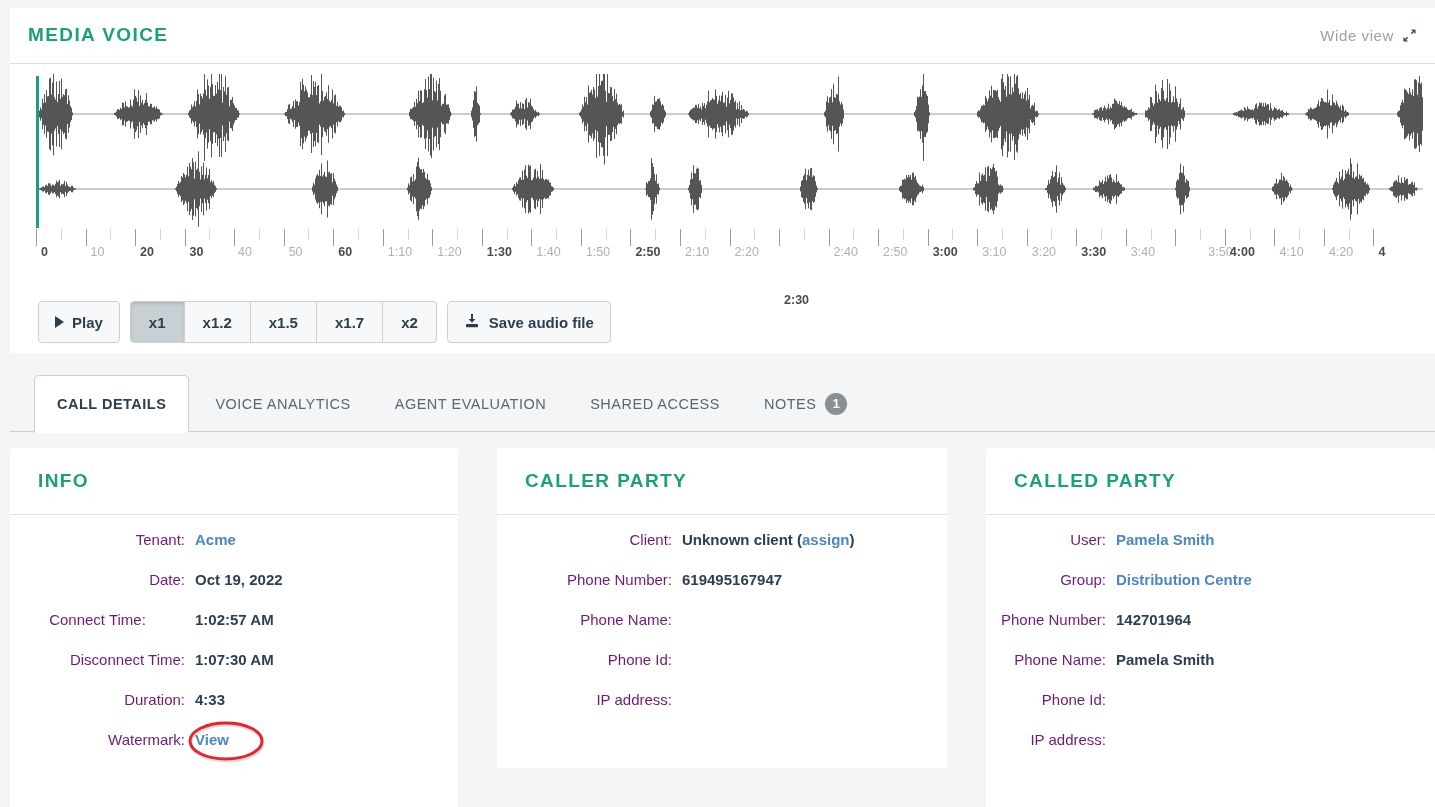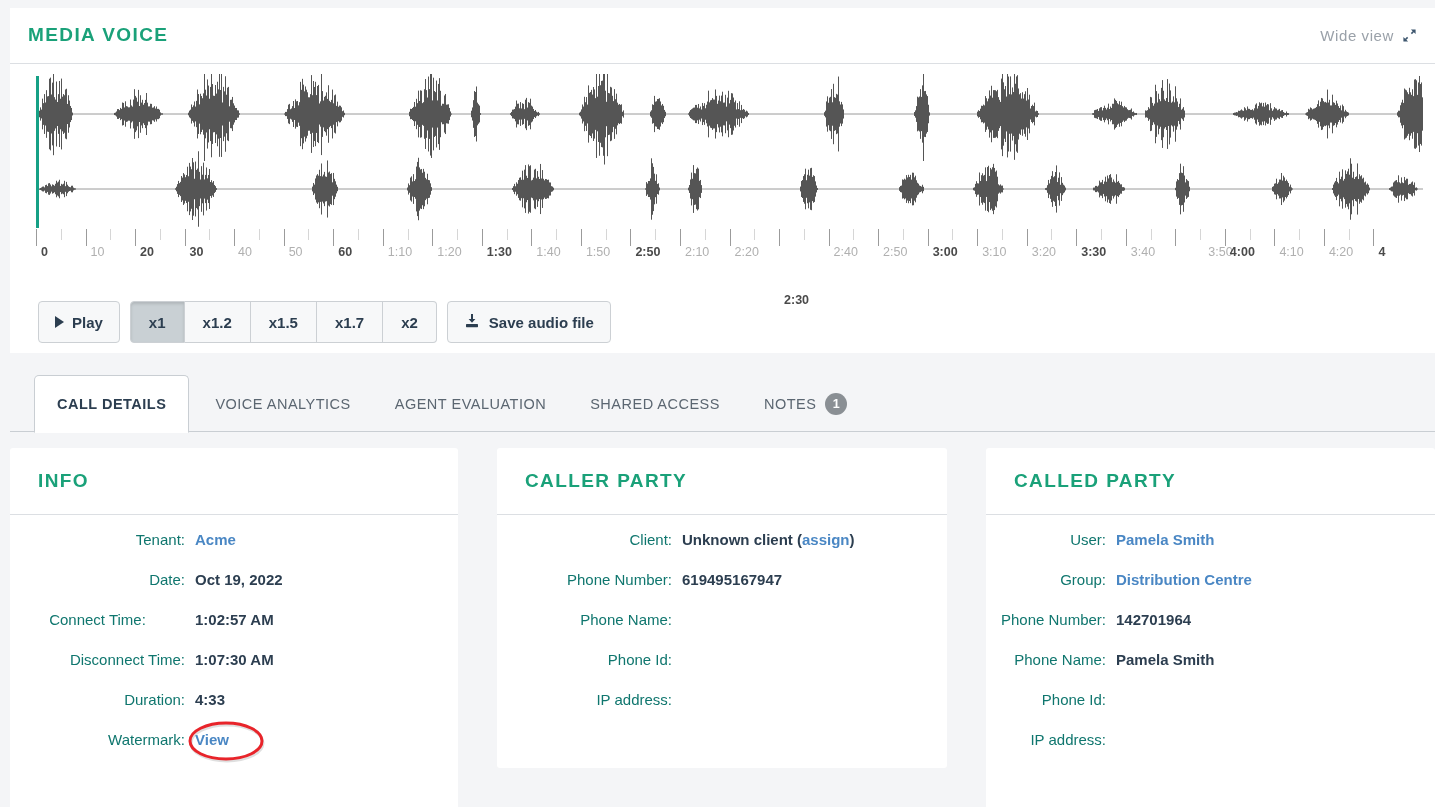--- a/index.html
+++ b/index.html
@@ -218,21 +218,21 @@
     border-top: 1px solid #dcdfe3;
   }
   .rows { padding-top: 16px; }
   .row {
     display: flex;
     align-items: baseline;
     height: 40px;
   }
   .row .lbl {
     font-size: 15px;
-    color: #0f766e;
+    color: #701a75;
     text-align: right;
     padding-right: 10px;
     flex: 0 0 auto;
   }
   .row .val {
     font-size: 15px;
     font-weight: bold;
     color: #2c3e50;
     flex: 1 1 auto;
   }

